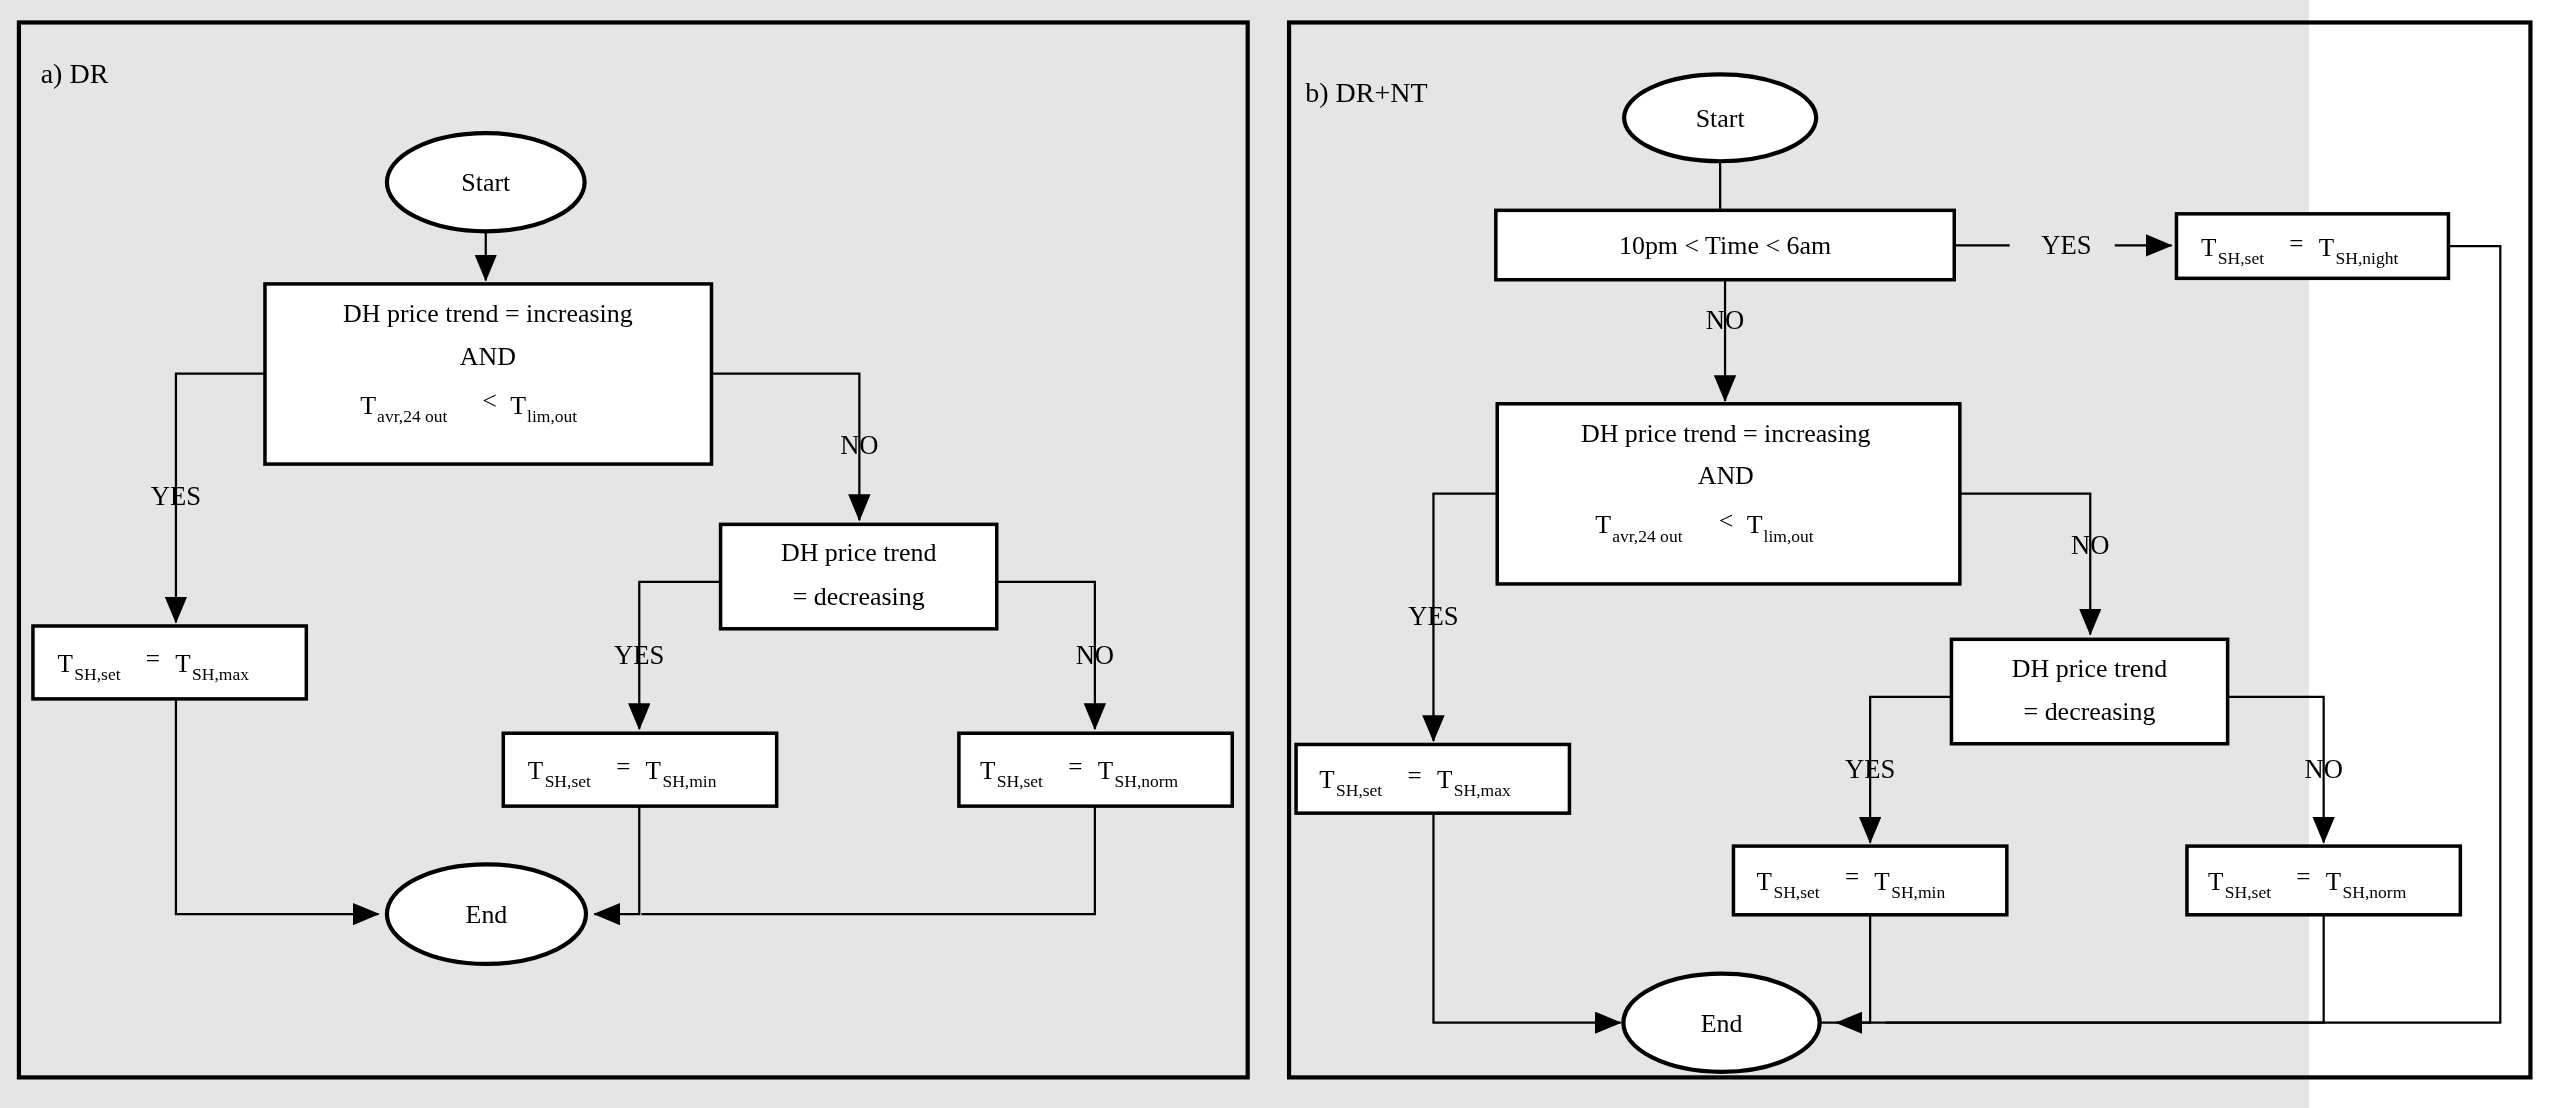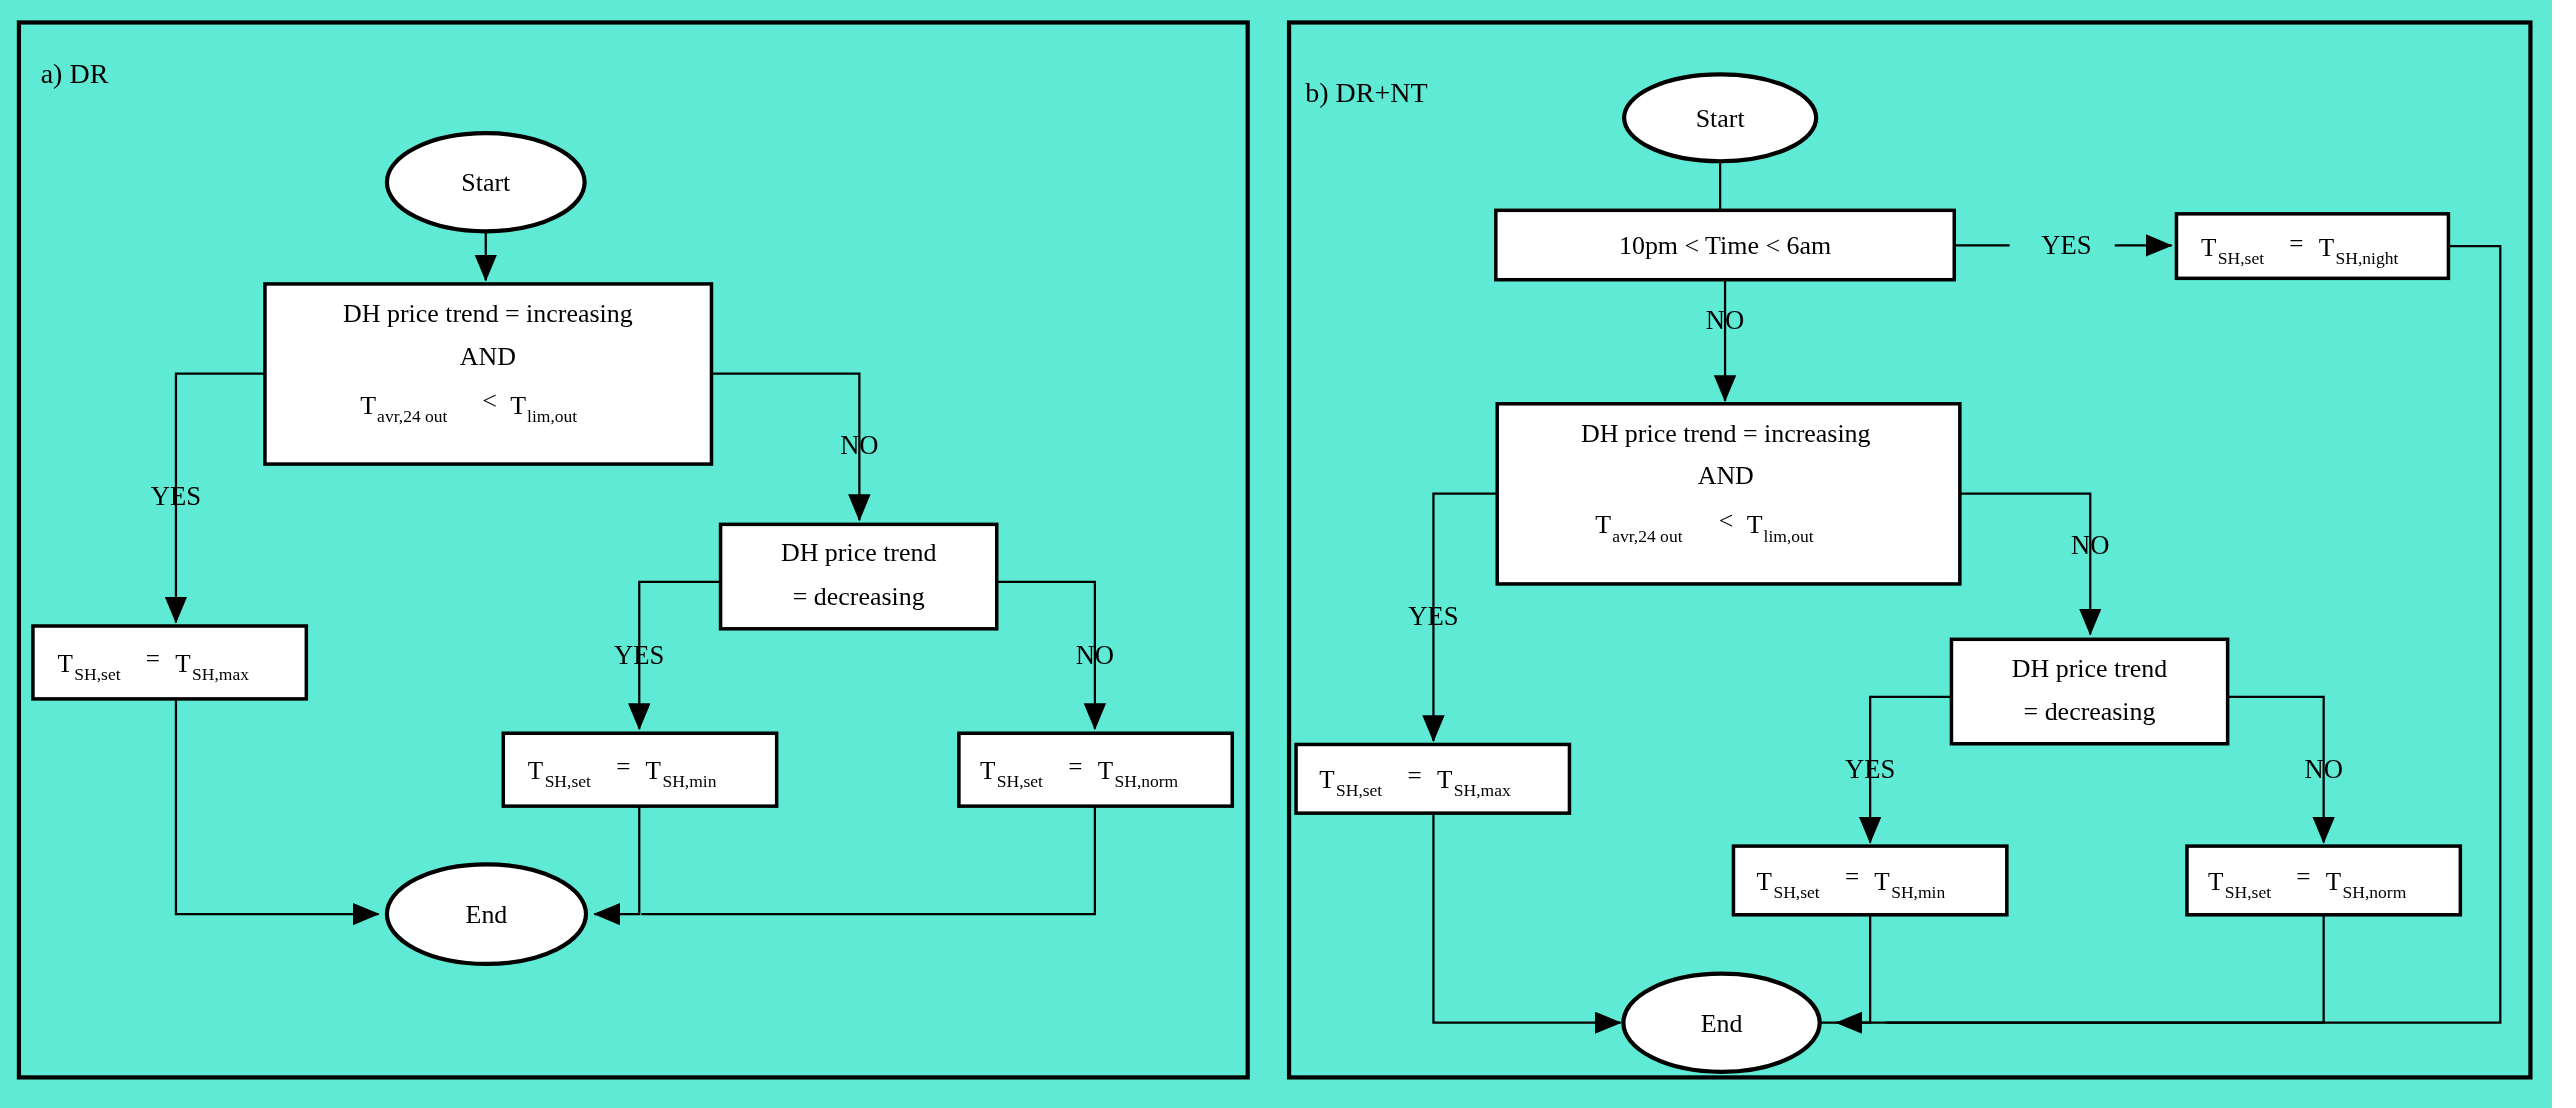--- a/index.html
+++ b/index.html
@@ -1,18 +1,18 @@
 <!DOCTYPE html>
 <html style="font-size:11.2px"><head>
 <meta charset="utf-8">
 <style>
   html,body{margin:0;padding:0;background:#ffffff;}
   body{width:2576px;height:1109px;overflow:hidden;
        font-family:"Liberation Serif","DejaVu Serif",serif;}
-  #root{position:relative;width:2552px;height:1109px;background:#5eead4;}
+  #root{position:relative;width:2272px;height:1109px;background:#e5e5e5;padding-left:37px;}
   svg.flow{position:absolute;left:0;top:0;width:2576px;height:1109px;}
   .panel-border{fill:none;stroke:#000;stroke-width:6;}
   .node-box{fill:#ffffff;stroke:#000000;stroke-width:5;}
   .node-ellipse{fill:#ffffff;stroke:#000000;stroke-width:6;}
   .edge{fill:none;stroke:#000000;stroke-width:3.2;}
   .edge-head{fill:#000000;stroke:none;}
   text{font-family:"Liberation Serif","DejaVu Serif",serif;fill:#000;}
   .t-node{font-size:37px;}
   .t-node-sm{font-size:36px;}
   .t-label{font-size:38px;}

